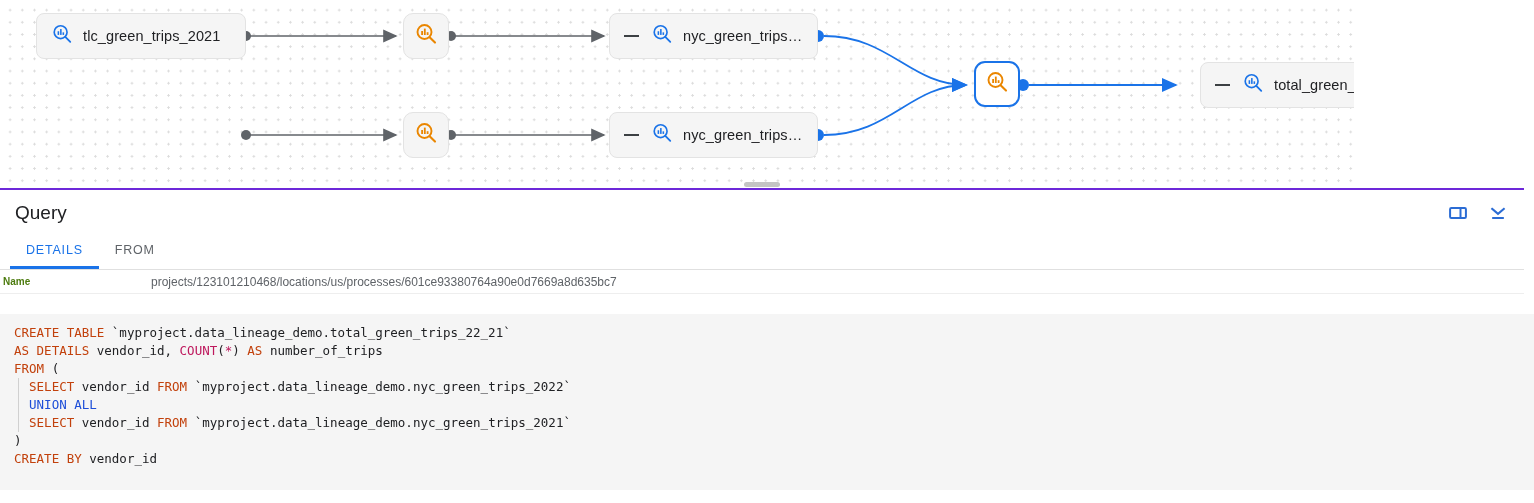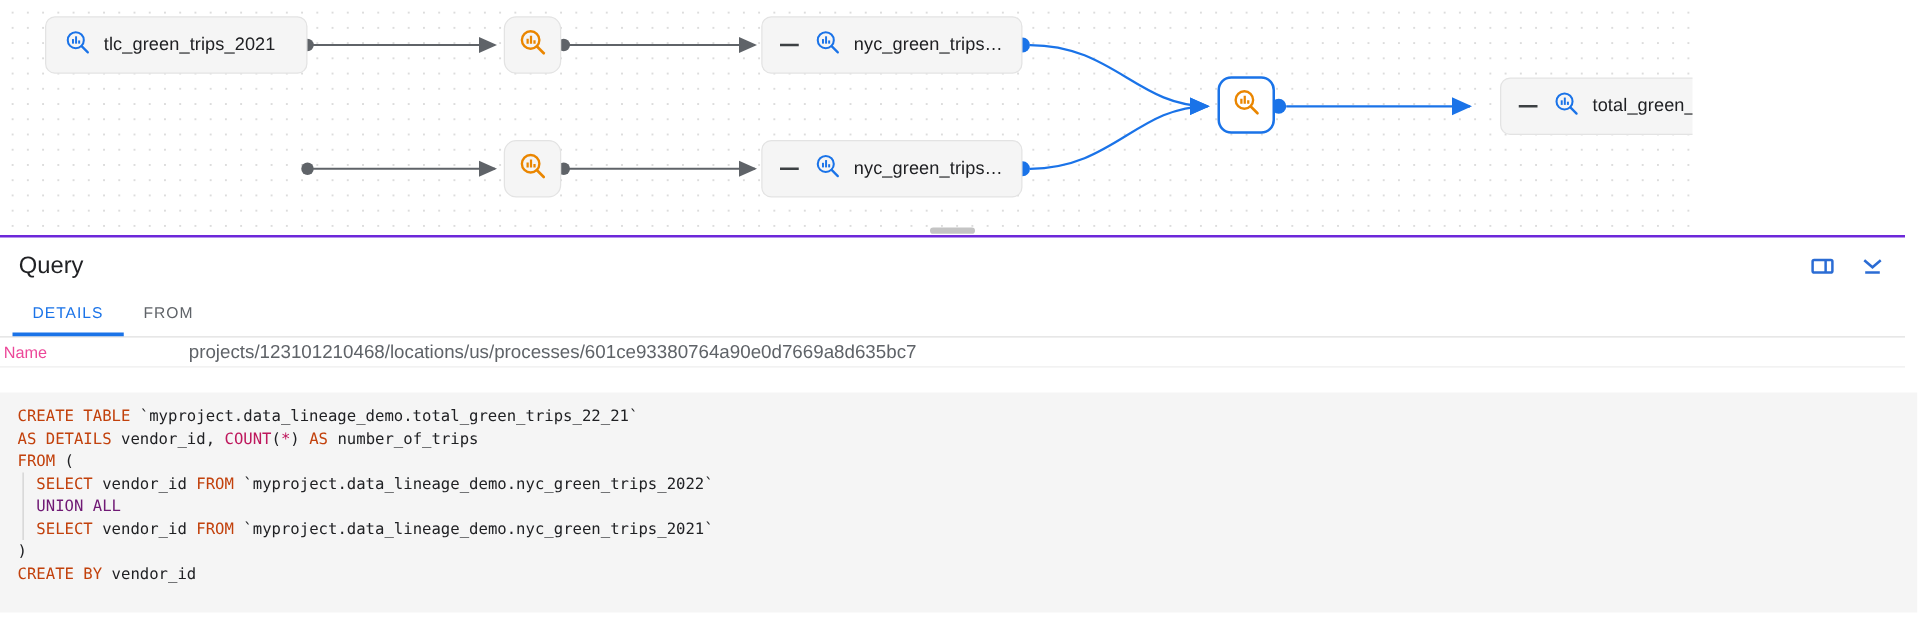--- a/index.html
+++ b/index.html
@@ -113,26 +113,26 @@
 
   .kv-row {
     display: flex;
     align-items: center;
     height: 24px;
     border-bottom: 1px solid #eeeeee;
     padding-left: 3px;
   }
   .kv-key {
     width: 148px;
-    font-size: 13px;
-    font-weight: 400;
-    color: #ec4899;
+    font-size: 10px;
+    font-weight: 700;
+    color: #4d7c0f;
   }
   .kv-val {
-    font-size: 15px;
+    font-size: 12px;
     color: #5f6368;
   }
 
   .code-wrap {
     margin-top: 20px;
     background: #f5f5f5;
     width: 1534px;
     height: 176px;
     padding: 10px 0 0 0;
     overflow: hidden;
@@ -141,21 +141,21 @@
     font-family: "DejaVu Sans Mono", "Liberation Mono", monospace;
     font-size: 12.5px;
     line-height: 18px;
     color: #202124;
     padding: 0 0 0 14px;
     white-space: pre;
     position: relative;
   }
   .kw   { color: #c2410c; }
   .fn   { color: #be185d; }
-  .dim  { color: #701a75; }
+  .dim  { color: #1d4ed8; }
   .guide {
     position: absolute;
     left: 18px; top: 54px;
     width: 1px; height: 54px;
     background: #d0d0d0;
   }
 </style>
 </head>
 <body>
 

